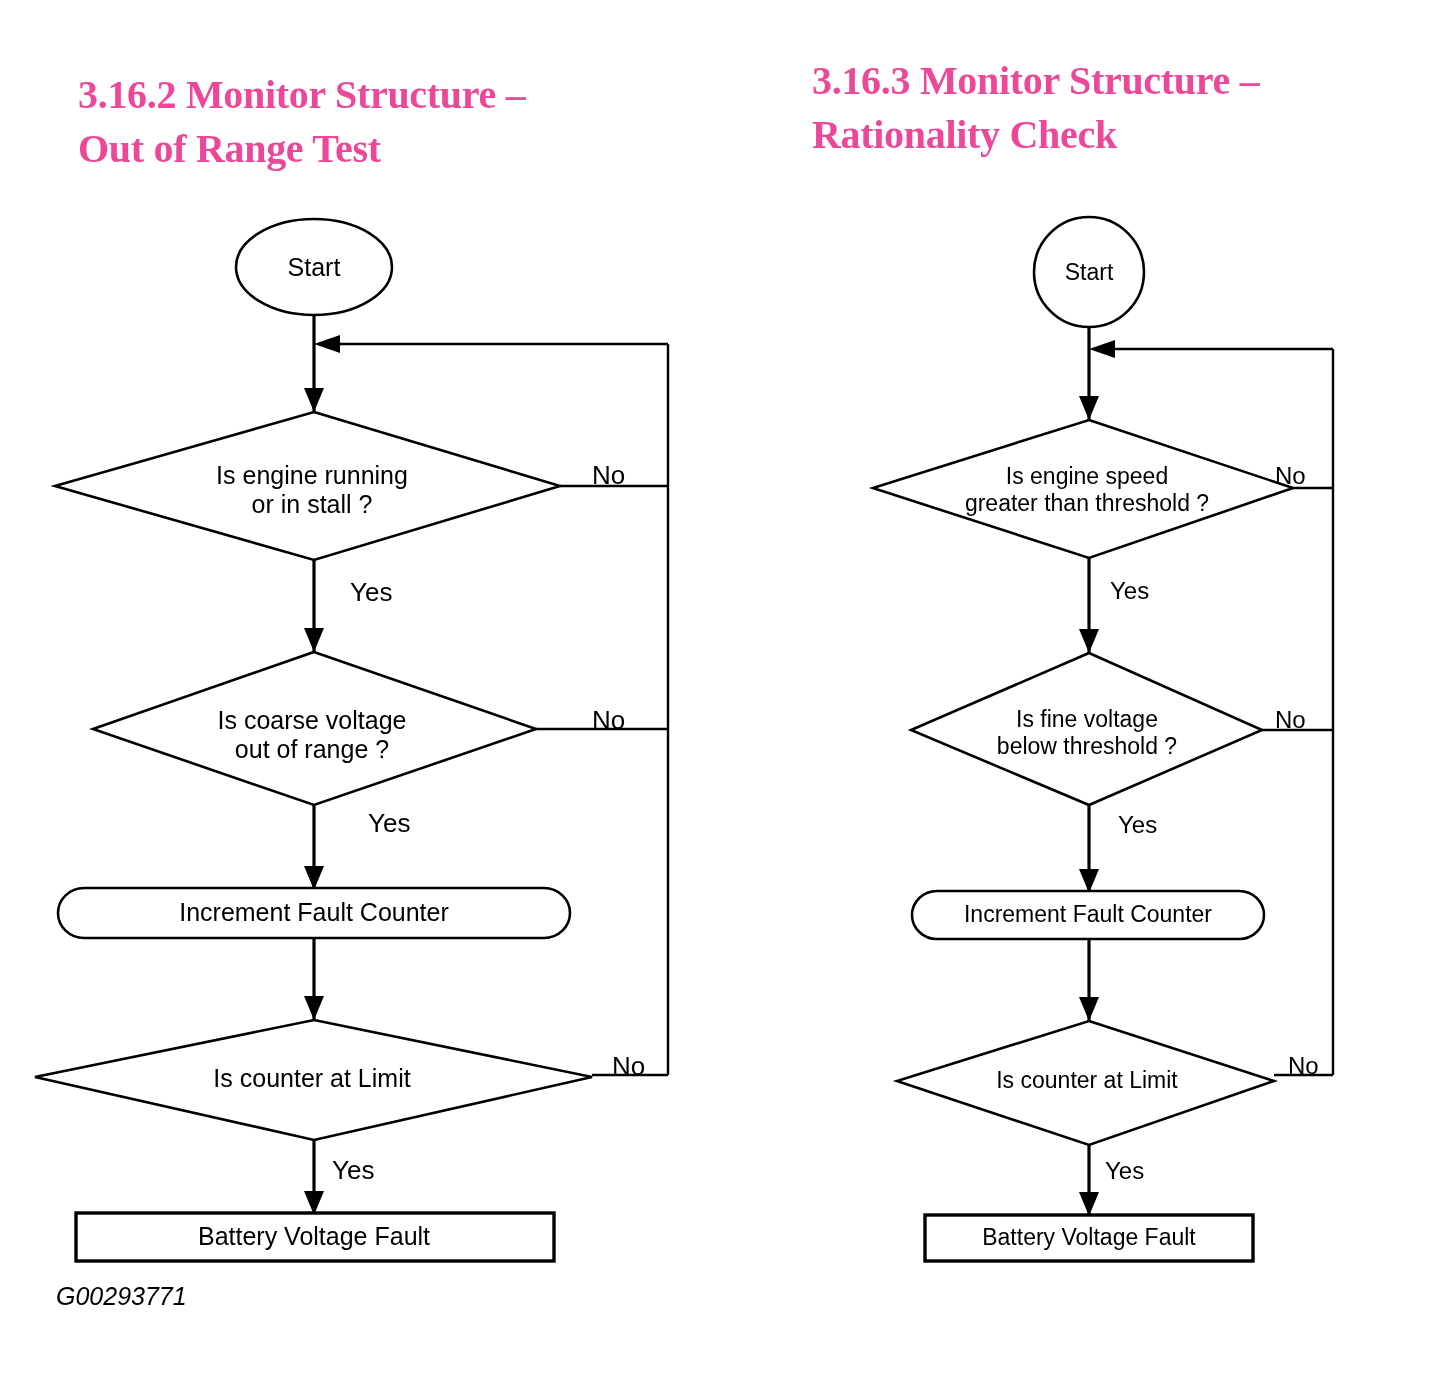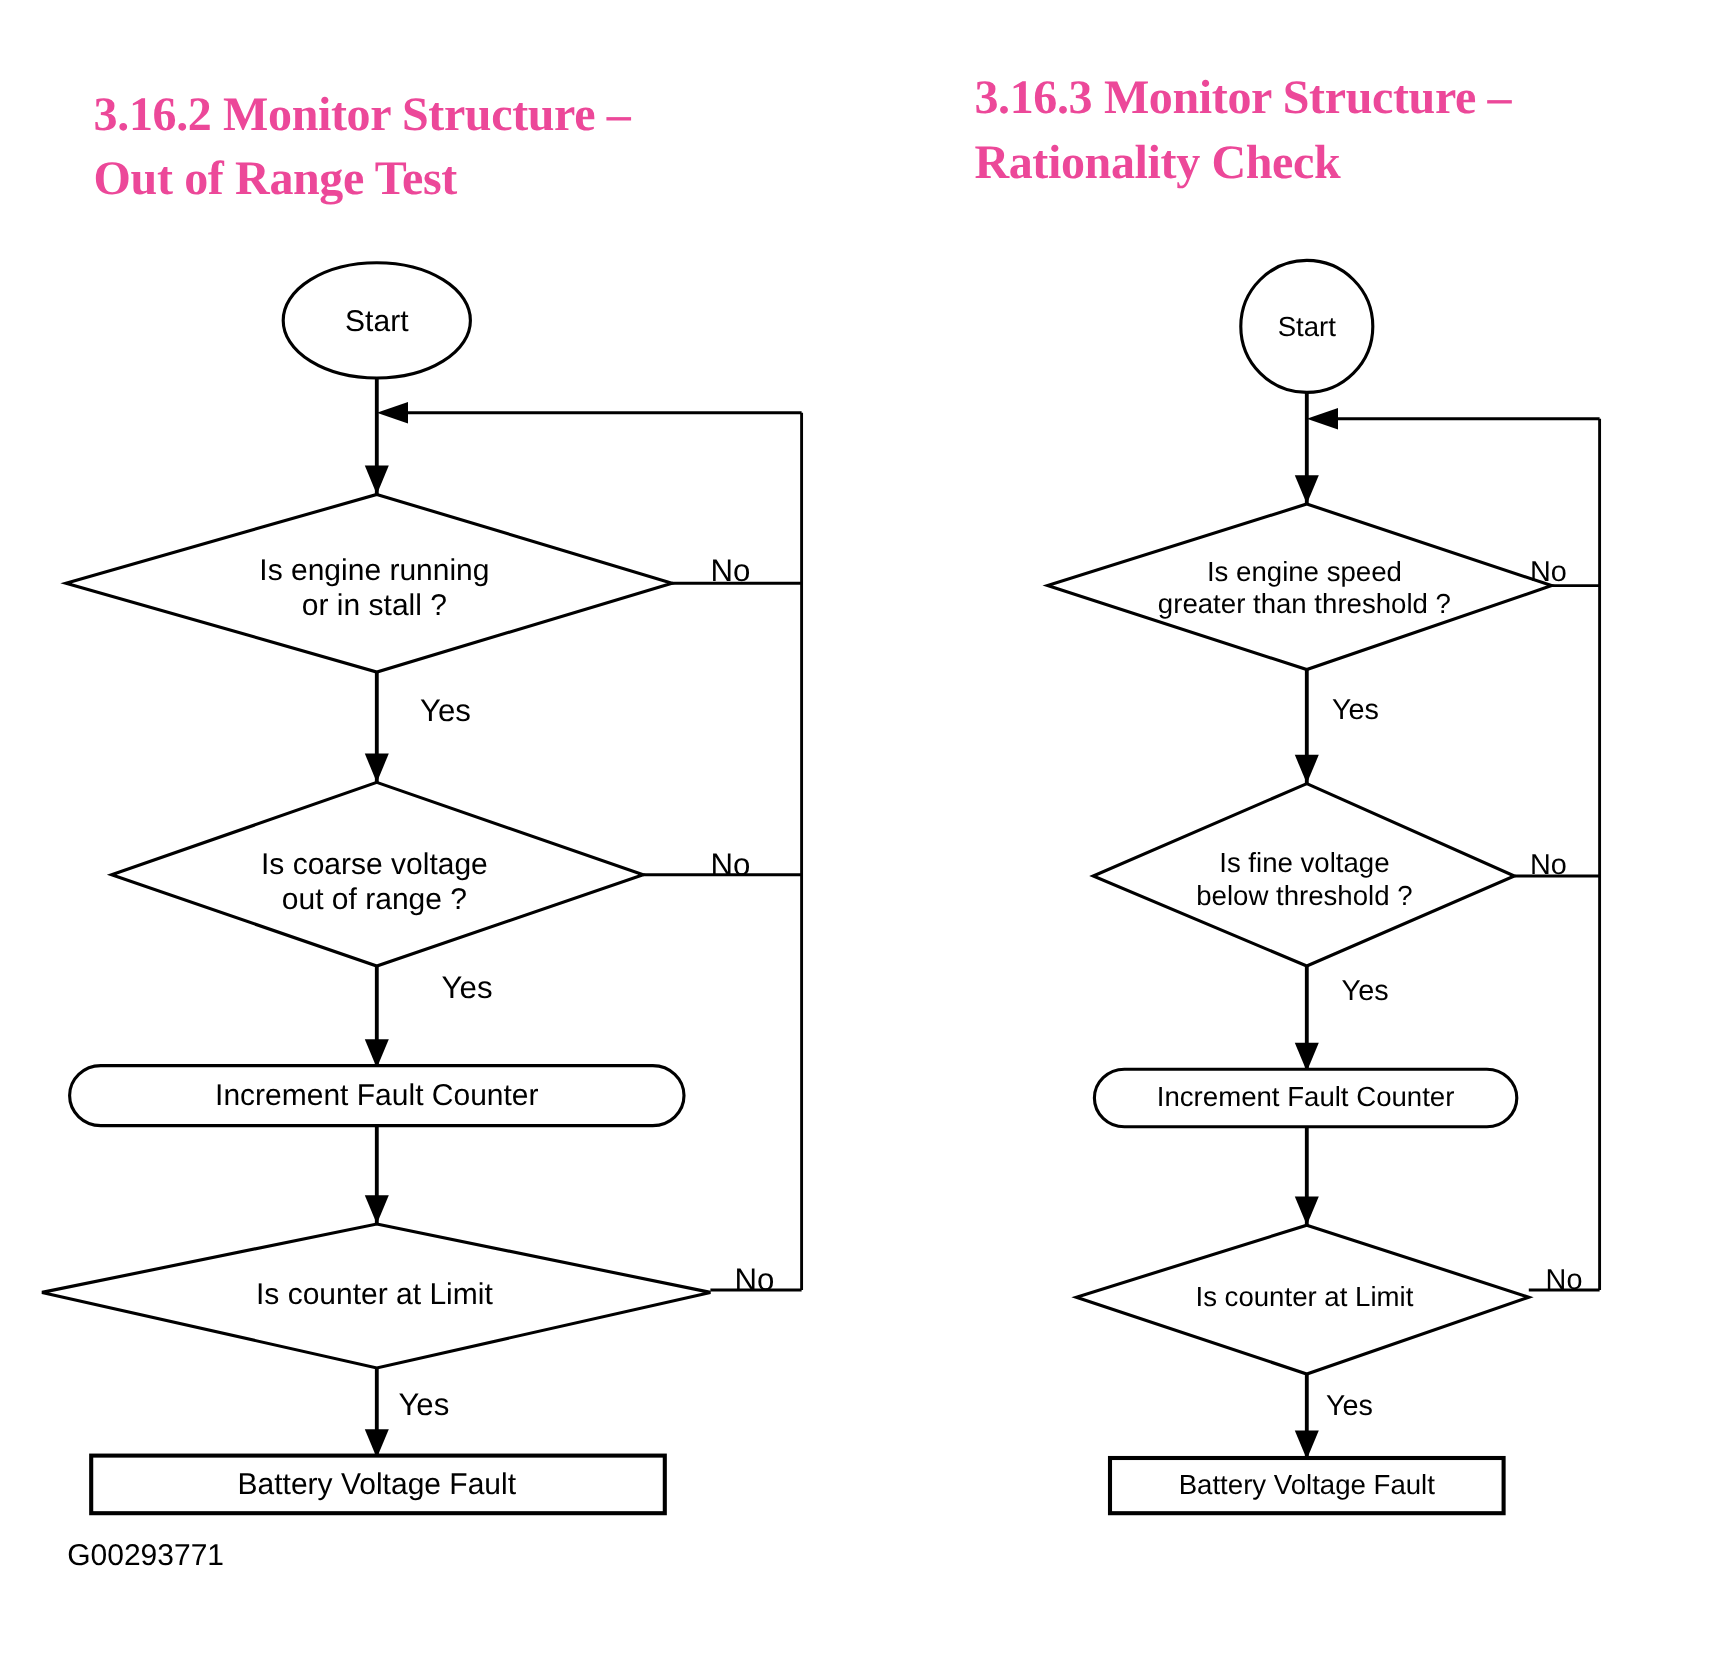--- a/index.html
+++ b/index.html
@@ -35,20 +35,21 @@
   #title-left  { left: 78px;  top: 68px;  width: 620px; }
   #title-right { left: 812px; top: 54px;  width: 620px; }
 
   .caption {
     position: absolute;
     left: 56px;
     top: 1282px;
     font-family: "Liberation Sans", sans-serif;
     font-size: 25px;
     color: #000000;
+    font-style: italic;
   }
 
   
   .shape {
     fill: #ffffff;
     stroke: #000000;
     stroke-width: 2.6;
     stroke-linejoin: miter;
   }
   .shape-thick {

